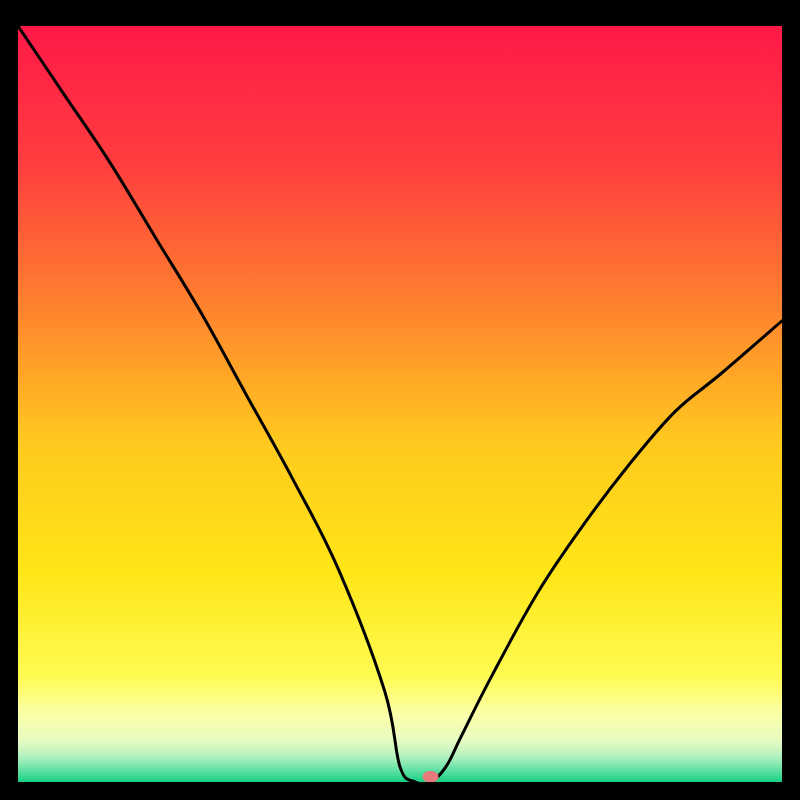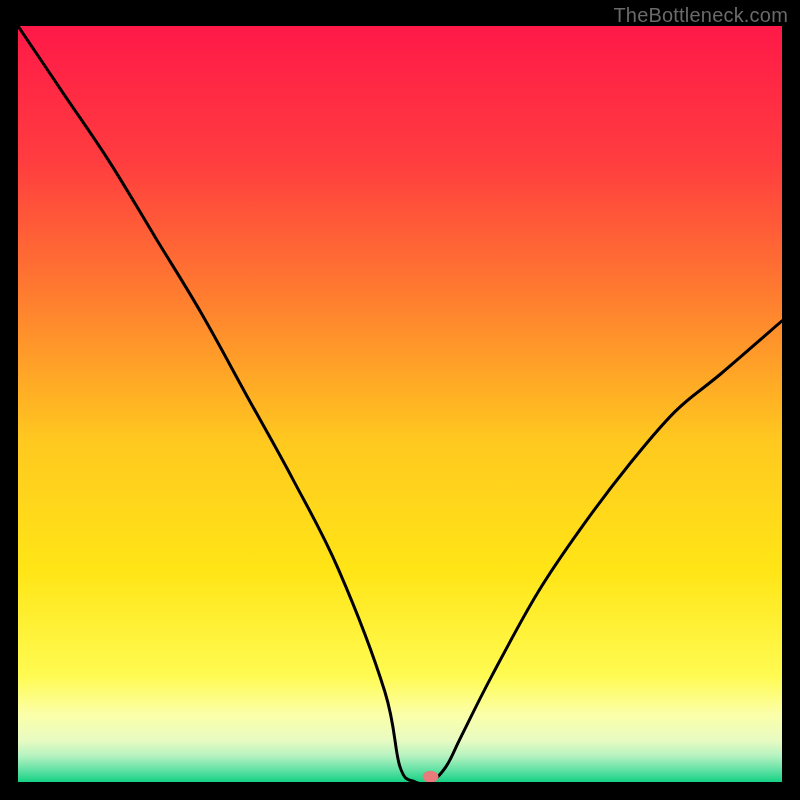--- a/index.html
+++ b/index.html
@@ -38,21 +38,20 @@
   }
   svg {
     display: block;
   }
 </style>
 </head>
 <body>
 
 <div class="frame">
 
-  <div class="watermark">TheBottleneck.com</div>
 
   <div class="plot-wrap">
     <svg id="chart-svg" width="764" height="756" viewBox="0 0 764 756">
       <defs>
         <linearGradient id="bg-grad" x1="0" y1="0" x2="0" y2="1">
             <stop offset="0%" stop-color="#ff1948"></stop>
             <stop offset="18%" stop-color="#ff3d3f"></stop>
             <stop offset="35%" stop-color="#ff7a30"></stop>
             <stop offset="55.00000000000001%" stop-color="#ffc91f"></stop>
             <stop offset="72%" stop-color="#ffe516"></stop>

